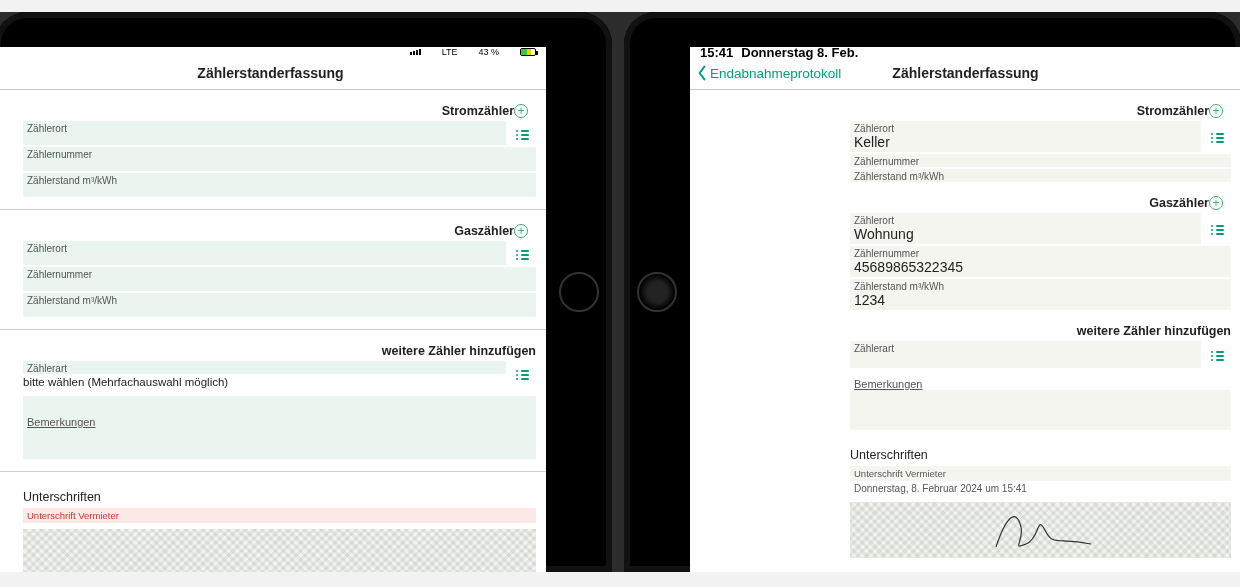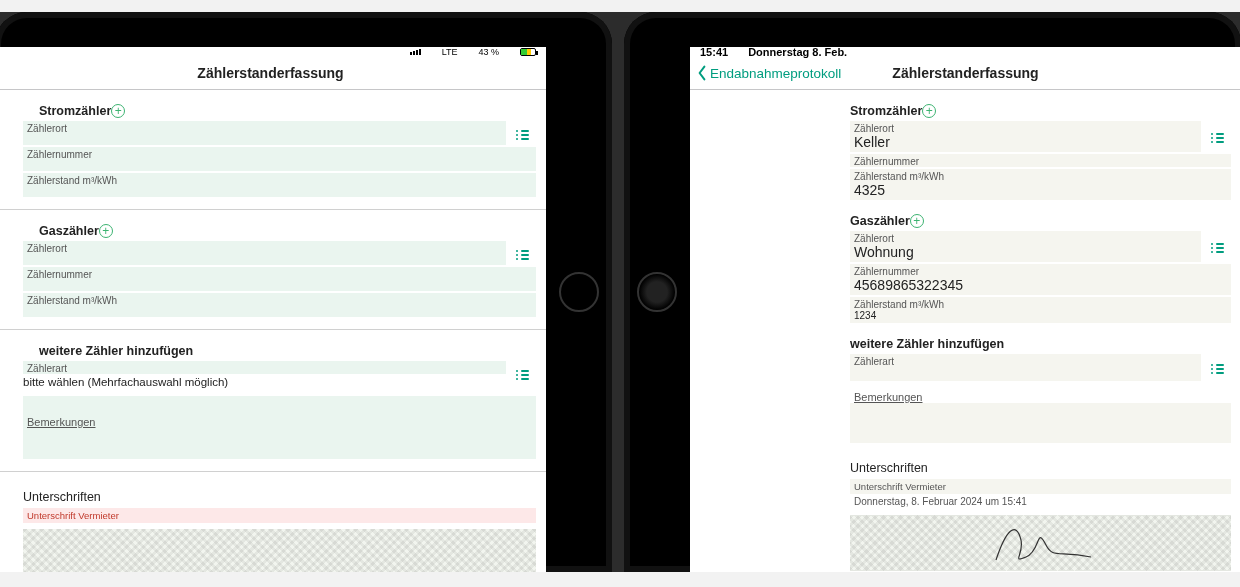--- a/index.html
+++ b/index.html
@@ -28,31 +28,31 @@
   .tablet.right .camera { left:30px; }
 
   .statusbar { height:10px; padding:0 10px 0 6px; display:flex; justify-content:space-between; align-items:center; font-size:9px; color:#000; }
   .statusbar .r { display:flex; gap:21px; align-items:center; }
   .sig { display:inline-flex; gap:1px; align-items:flex-end; }
   .sig i { width:2px; background:#000; }
   .sig i:nth-child(1){height:3px}.sig i:nth-child(2){height:4px}.sig i:nth-child(3){height:5px}.sig i:nth-child(4){height:6px}
   .batt { width:16px; height:8px; border:1px solid #000; border-radius:2px; position:relative; }
   .batt::after { content:""; position:absolute; right:-3px; top:2px; width:2px; height:4px; background:#000;}
   .batt i { display:block; height:100%; width:70%; background:linear-gradient(90deg,#3c3 60%,#fc0 60%); }
-  .sb-left { display:flex; gap:20px; font-weight:600; font-size:11px; color:#000; padding-left:4px;}
+  .sb-left { display:flex; gap:8px; font-weight:600; font-size:13px; color:#000; padding-left:4px;}
 
   .navbar { height:33px; border-bottom:1px solid #c6c6c8; position:relative; display:flex; align-items:center; }
   .nav-title { position:absolute; left:0; right:0; text-align:center; font-weight:700; font-size:14px; }
   .back { position:absolute; left:6px; display:flex; align-items:center; gap:2px; color:#009d7f; font-size:13.5px; }
   .back svg { width:12px; height:16px; }
 
   .content { padding: 0 10px 10px 28px; overflow-y:hidden; height:calc(100% - 43px); }
   .tablet.left .content { padding-left:28px; }
 
-  .sec-head { display:flex; align-items:center; justify-content:flex-start; margin:14px 0 3px 16px; }
+  .sec-head { display:flex; align-items:center; justify-content:flex-end; margin:14px 0 3px 0; }
   .sec-head h3 { font-size:12.5px; font-weight:700; }
   .add-btn { width:14px; height:14px; border:1px solid #3cb371; border-radius:50%; display:flex; align-items:center; justify-content:center; color:#3cb371; font-size:12px; line-height:1; margin-right:8px;}
   .add-btn::before{content:"+";}
 
   .row { display:flex; align-items:stretch; gap:6px; }
   .field-col { flex:1; }
   .side-btn { width:20px; display:flex; align-items:center; justify-content:center; margin-right:4px;}
   .list-icon { width:13px; height:13px; }
   .list-icon span { display:block; height:2px; margin:2px 0; position:relative; }
   .list-icon span::before { content:""; position:absolute; left:0; top:0; width:2px; height:2px; background:#009d7f; border-radius:50%;}
@@ -253,21 +253,20 @@
                 <span></span>
                 <span></span>
               </div>
             </div>
       </div>
       <div class="fld" style="background:#f5f5ef;">
             <label>Zählernummer</label>
           </div>
       <div class="fld" style="background:#f5f5ef;">
             <label>Zählerstand m³/kWh</label>
-            <div class="inp" style="font-size:14px;">4325</div>
           </div>
       </div>
 
       <div class="sec-head" style="margin-left:150px;">
         <h3>Gaszähler</h3>
         <span class="add-btn"></span>
       </div>
       <div style="margin-left:150px;">
       <div class="row">
         <div class="field-col">
@@ -283,21 +282,21 @@
                 <span></span>
               </div>
             </div>
       </div>
       <div class="fld" style="background:#f5f5ef;">
             <label>Zählernummer</label>
             <div class="inp" style="font-size:14px;">45689865322345</div>
           </div>
       <div class="fld" style="background:#f5f5ef;">
             <label>Zählerstand m³/kWh</label>
-            <div class="inp" style="font-size:10px;">1234</div>
+            <div class="inp" style="font-size:14px;">1234</div>
           </div>
       </div>
 
       <div class="sec-head" style="margin-left:150px;">
           <h3>weitere Zähler hinzufügen</h3>
         </div>
       <div style="margin-left:150px;">
       <div class="row">
         <div class="field-col">
           <div class="fld" style="background:#f5f5ef;">

